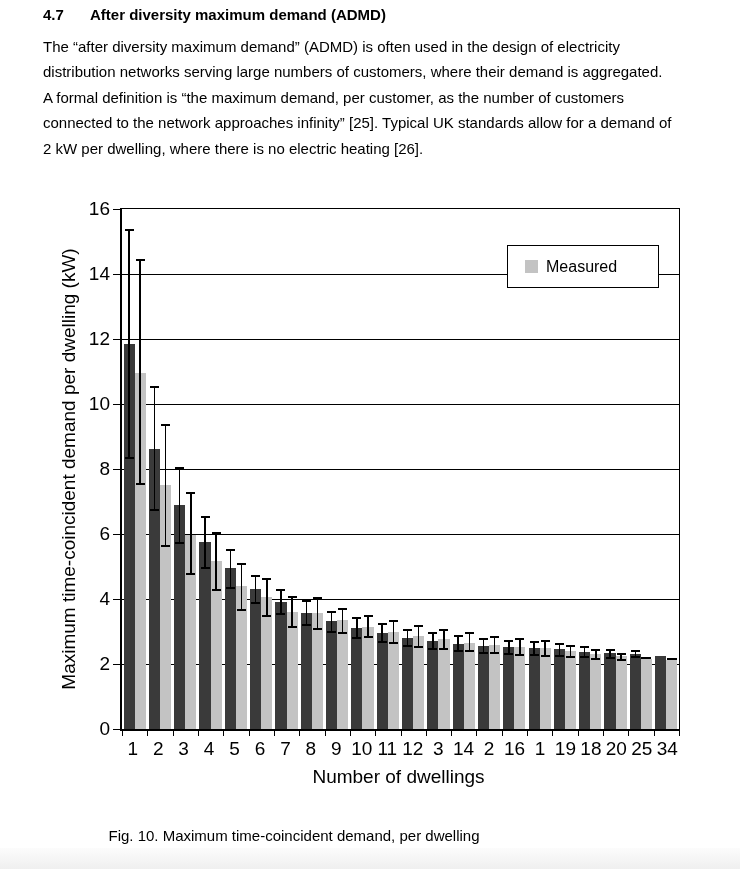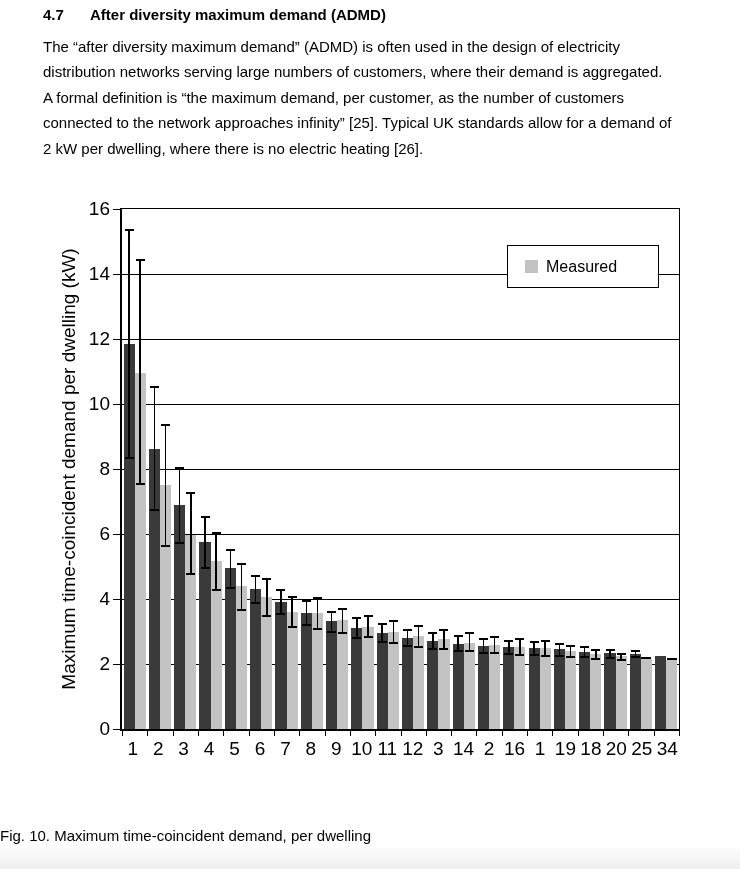--- a/index.html
+++ b/index.html
@@ -28,21 +28,21 @@
   .xlabels{position:absolute;display:flex;font-size:19px;}
   .xlabels span{flex:1;text-align:center;}
   .yaxis-title{position:absolute;left:58px;width:520px;height:24px;text-align:center;
                font-size:19px;transform-origin:0 0;transform:rotate(-90deg);white-space:nowrap;}
   .xaxis-title{position:absolute;text-align:center;font-size:19px;}
   .legend{position:absolute;left:507px;top:60px;width:133px;background:#fff;
           border:1px solid #000;padding:8px 0 8px 17px;z-index:5;}
   .legend-item{display:flex;align-items:center;height:25px;}
   .legend-item + .legend-item{margin-top:15px;gap:32px;}
   .swatch{width:13px;height:13px;margin-right:8px;flex:0 0 auto;}
-  .caption{position:absolute;left:0;top:827px;width:588px;text-align:left;font-size:15px;}
+  .caption{position:absolute;left:0;top:827px;width:588px;text-align:center;font-size:15px;}
   .bottom-band{position:absolute;left:0;top:848px;width:740px;height:21px;
                background:linear-gradient(#fcfcfc,#efefef);}
 </style>
 </head>
 <body>
 
 <div class="page">
 
   <div class="heading">
     <span class="num">4.7</span><span>After diversity maximum demand (ADMD)</span>
@@ -354,20 +354,21 @@
           </div>
           <div class="bar" style="left: 50%; width: 44%; height: 13.5%; background: rgb(195, 195, 195);"></div>
           <div class="errdash" style="left: calc(72% - 5px); width: 10px; top: 447.525px;"></div>
         </div>
         <div class="group">
           <div class="bar" style="left: 6%; width: 44%; height: 14%; background: rgb(58, 58, 58);"></div>
           <div class="bar" style="left: 50%; width: 44%; height: 13.1875%; background: rgb(195, 195, 195);"></div>
           <div class="errdash" style="left: calc(72% - 5px); width: 10px; top: 449.15px;"></div>
         </div>
       </div>
+    <div class="xaxis-title" style="left: 120px; width: 557px; top: 581px;">Number of dwellings</div>
 
     <div class="legend">
       <div class="legend-item">
         <span class="swatch" style="background: rgb(195, 195, 195);"></span>
         <span>Measured</span>
       </div>
     </div>
   <div class="ylab" style="left: 68px; top: 533px;">0</div>
       <div class="ytick" style="left: 113px; top: 544px;"></div>
       <div class="ylab" style="left: 68px; top: 468px;">2</div>

